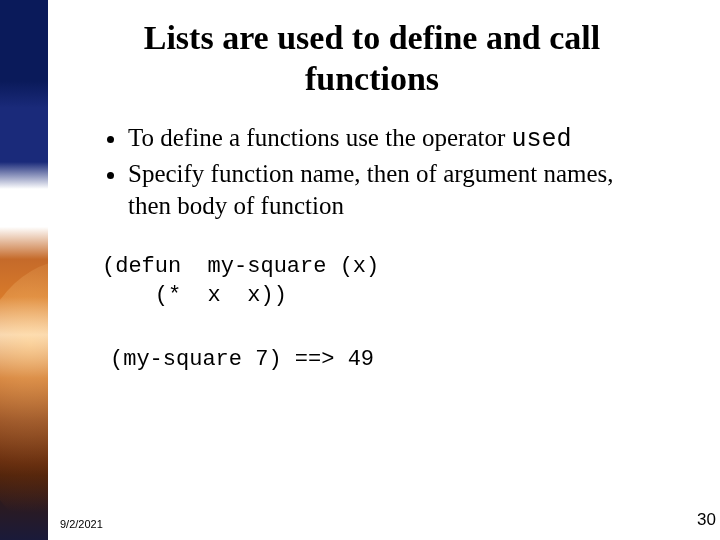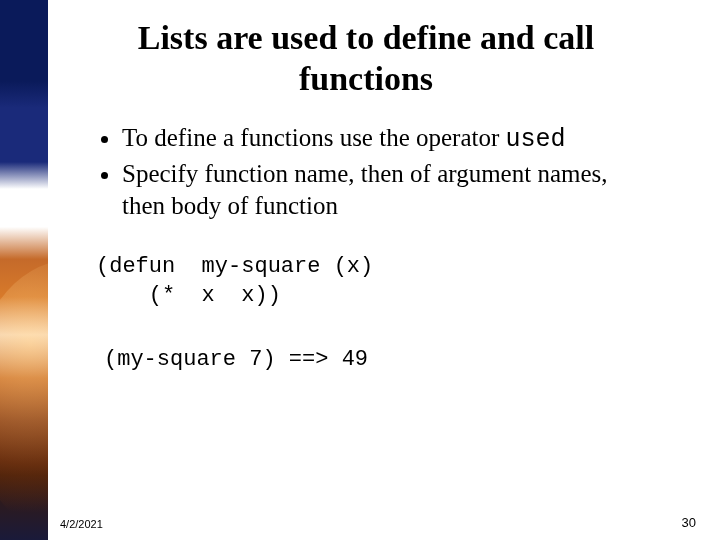--- a/index.html
+++ b/index.html
@@ -35,21 +35,21 @@
   .deco-strip::after {
     content: "";
     position: absolute;
     left: -30px; top: 260px;
     width: 200px; height: 280px;
     background: radial-gradient(circle at 30% 30%, rgba(255,200,120,0.6), rgba(180,80,20,0.3) 50%, transparent 70%);
     border-radius: 50%;
   }
   .content {
     position: absolute;
-    left: 56px; top: 0;
+    left: 62px; top: 0;
     width: 620px; height: 540px;
     padding: 18px 30px 10px 30px;
   }
   .title {
     font-size: 34px;
     text-align: center;
     line-height: 1.2;
     margin-bottom: 22px;
   }
   ul.bullets {
@@ -76,23 +76,23 @@
   }
   .footer-date {
     position: absolute;
     left: 60px; bottom: 10px;
     font-family: Arial, Helvetica, sans-serif;
     font-size: 11px;
     color: #000;
   }
   .footer-page {
     position: absolute;
-    right: 24px; bottom: 10px;
+    right: 4px; bottom: 10px;
     font-family: Arial, Helvetica, sans-serif;
-    font-size: 13px;
+    font-size: 17px;
     color: #000;
   }
 </style>
 </head>
 <body>
 
 <div class="deco-strip"></div>
 
 <div class="content">
 
@@ -107,14 +107,14 @@
     </li>
   </ul>
 
   <div class="codeblock">(defun  my-square (x)
     (*  x  x))</div>
 
   <div class="result">(my-square 7) ==&gt; 49</div>
 
 </div>
 
-<div class="footer-date">4/2/2021</div>
+<div class="footer-date">9/2/2021</div>
 <div class="footer-page">30</div>
 
 </body></html>

